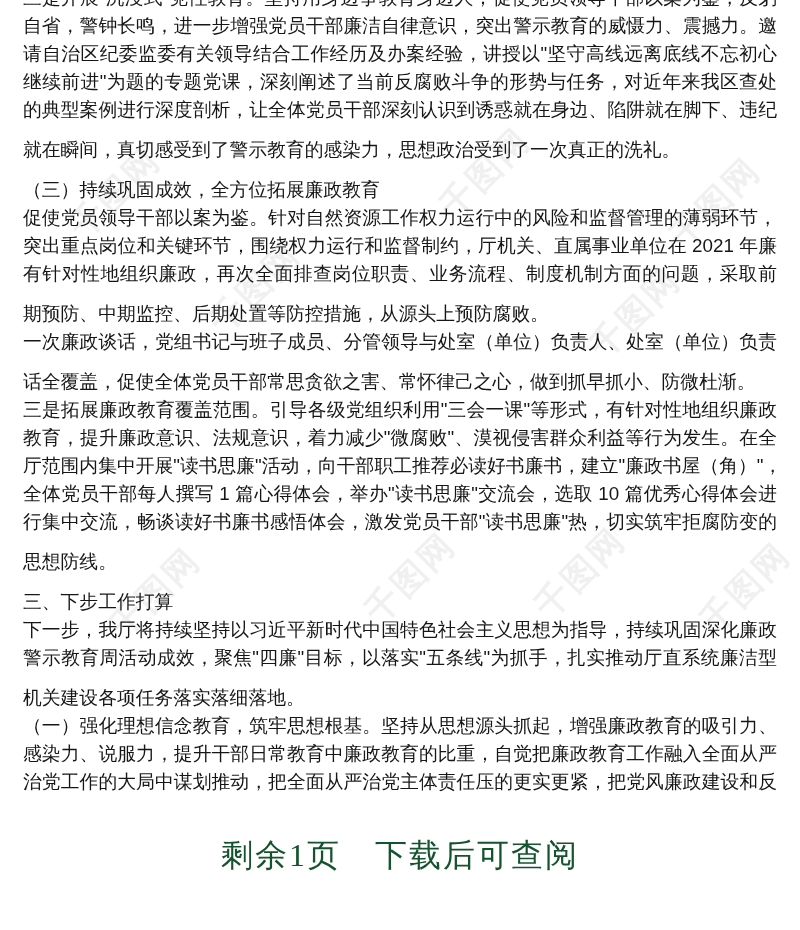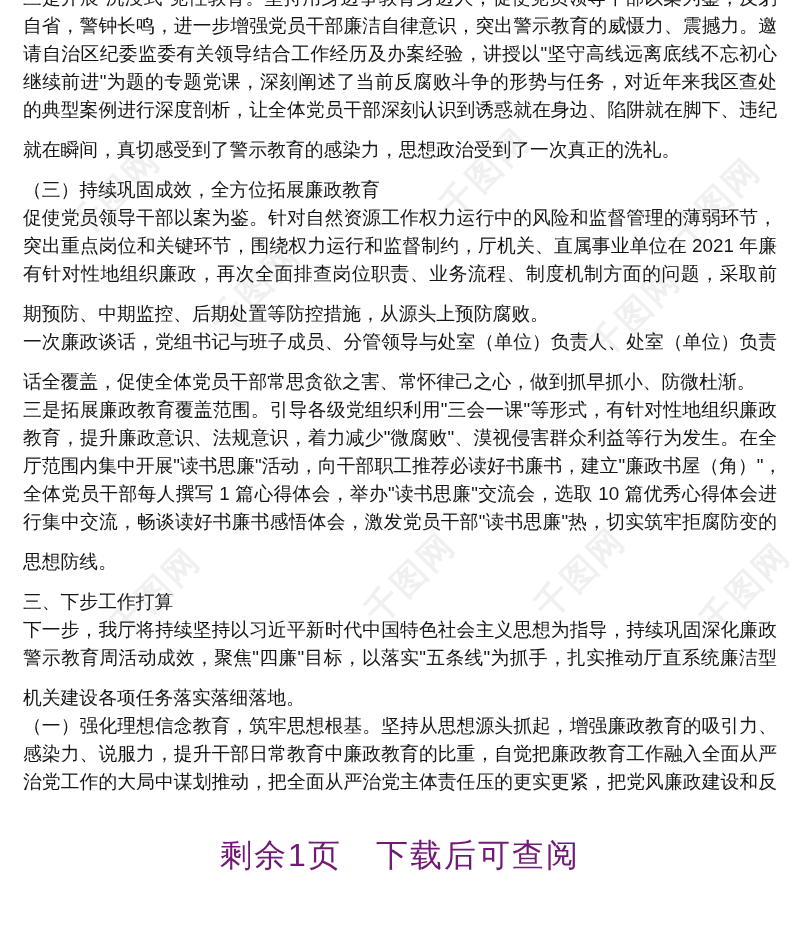--- a/index.html
+++ b/index.html
@@ -56,23 +56,24 @@
   }
 
   
   .footer-hint {
     position: absolute;
     left: 0;
     right: 0;
     top: 834px;
     text-align: center;
     font-size: 32px;
-    color: #701a75;
+    color: #14532d;
     letter-spacing: 2px;
     z-index: 1;
+    font-family: Liberation Serif, serif;
   }
   .footer-hint .gap { display: inline-block; width: 34px; }
 </style>
 </head>
 <body>
 
 <div class="page">
 
   <div class="wm-layer">
       <span class="wm" style="left: 60px; top: 170px;">千图网</span>

